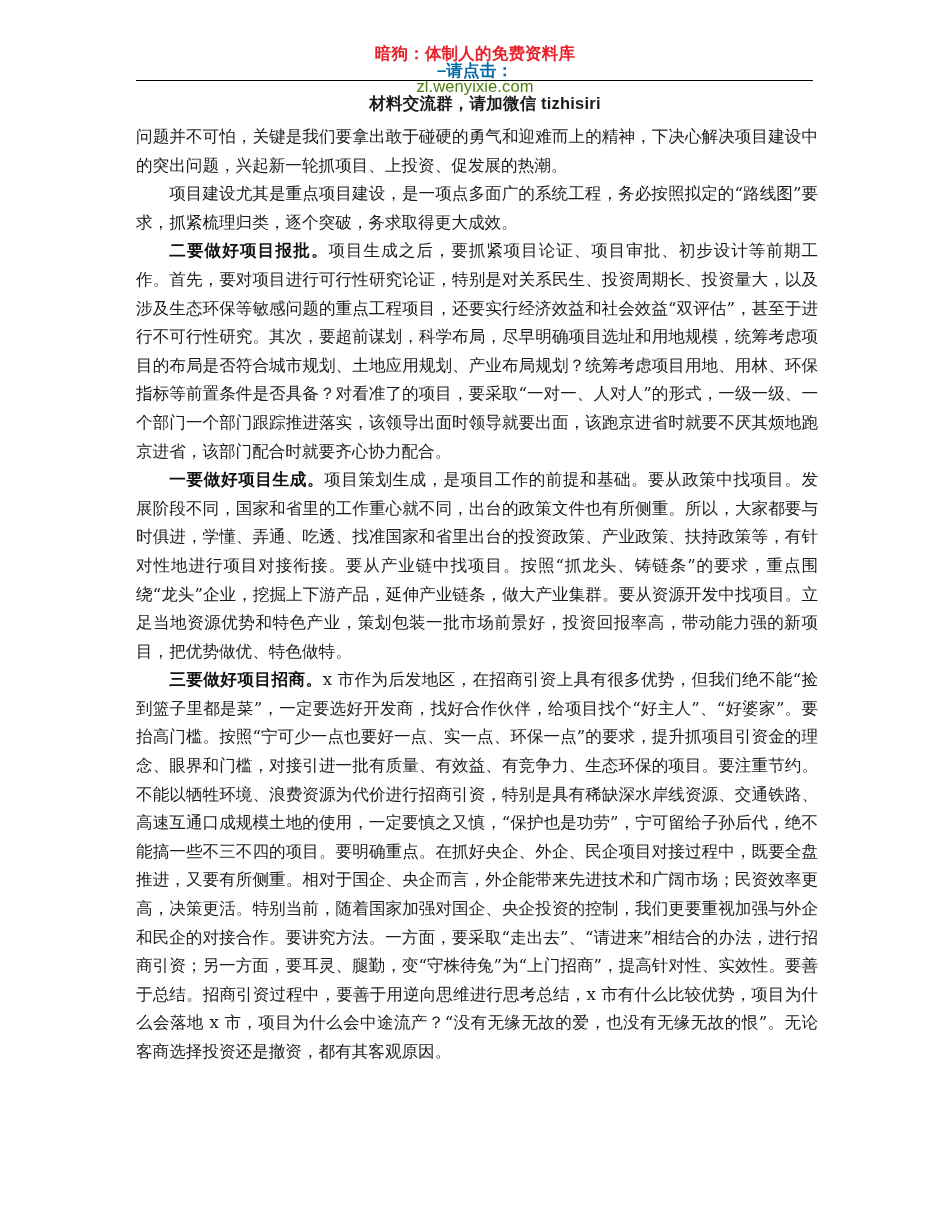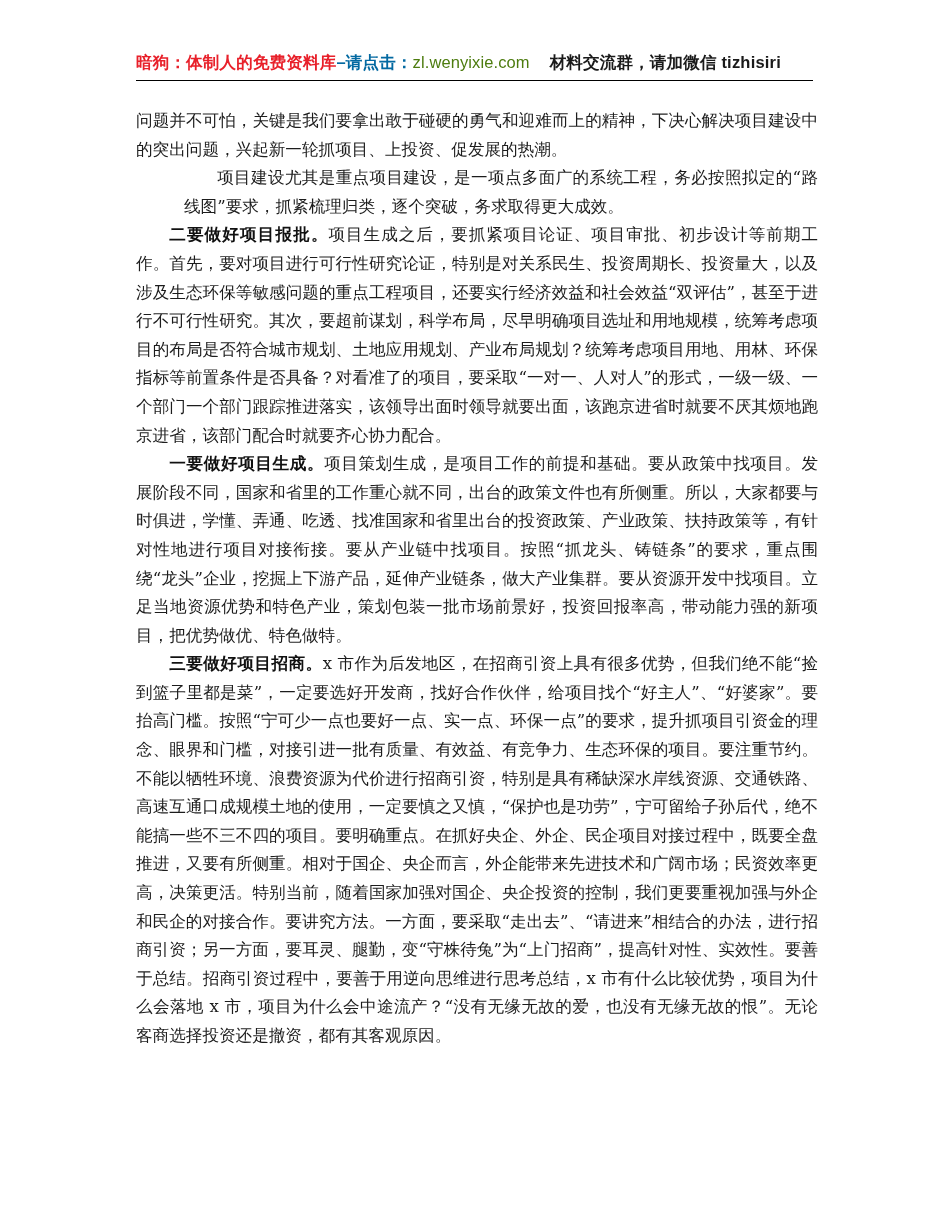--- a/index.html
+++ b/index.html
@@ -23,20 +23,21 @@
     top: 45px;
     width: 678px;
     height: 34px;
     display: flex;
     align-items: center;
     justify-content: flex-start;
     white-space: nowrap;
     font-family: "Liberation Sans", sans-serif;
     font-size: 16.5px;
     line-height: 1;
+    flex-direction: column;
   }
   .hdr-red {
     color: #e8202a;
     font-weight: 700;
     letter-spacing: .2px;
   }
   .hdr-dark {
     color: #0369a1;
     font-weight: 700;
     letter-spacing: .2px;
@@ -58,37 +59,37 @@
     top: 80px;
     width: 677px;
     height: 0;
     border-top: 1.6px solid #000000;
   }
 
   
   .body-col {
     position: absolute;
     left: 136px;
-    top: 107px;
+    top: 123px;
     width: 682px;
   }
   .para {
     font-family: "DejaVu Serif", "Liberation Serif", serif;
     font-size: 16.6px;
     line-height: 28.6px;
     color: #1c1c1c;
     text-align: justify;
     text-justify: inter-ideograph;
     margin: 0;
     letter-spacing: 0px;
   }
   .para + .para { margin-top: 0; }
 
   .indent { text-indent: 2em; }
-  .gap-md { margin-top: 15px; margin-left: 48px; }
+  .gap-md { margin-top: 15px; }
   .gap-lg { margin-top: 18px; }
 
   .heading {
     font-family: "DejaVu Sans", "Liberation Sans", sans-serif;
     font-size: 16.8px;
     line-height: 28.6px;
     font-weight: 700;
     color: #111111;
     text-indent: 2em;
     margin: 0;

